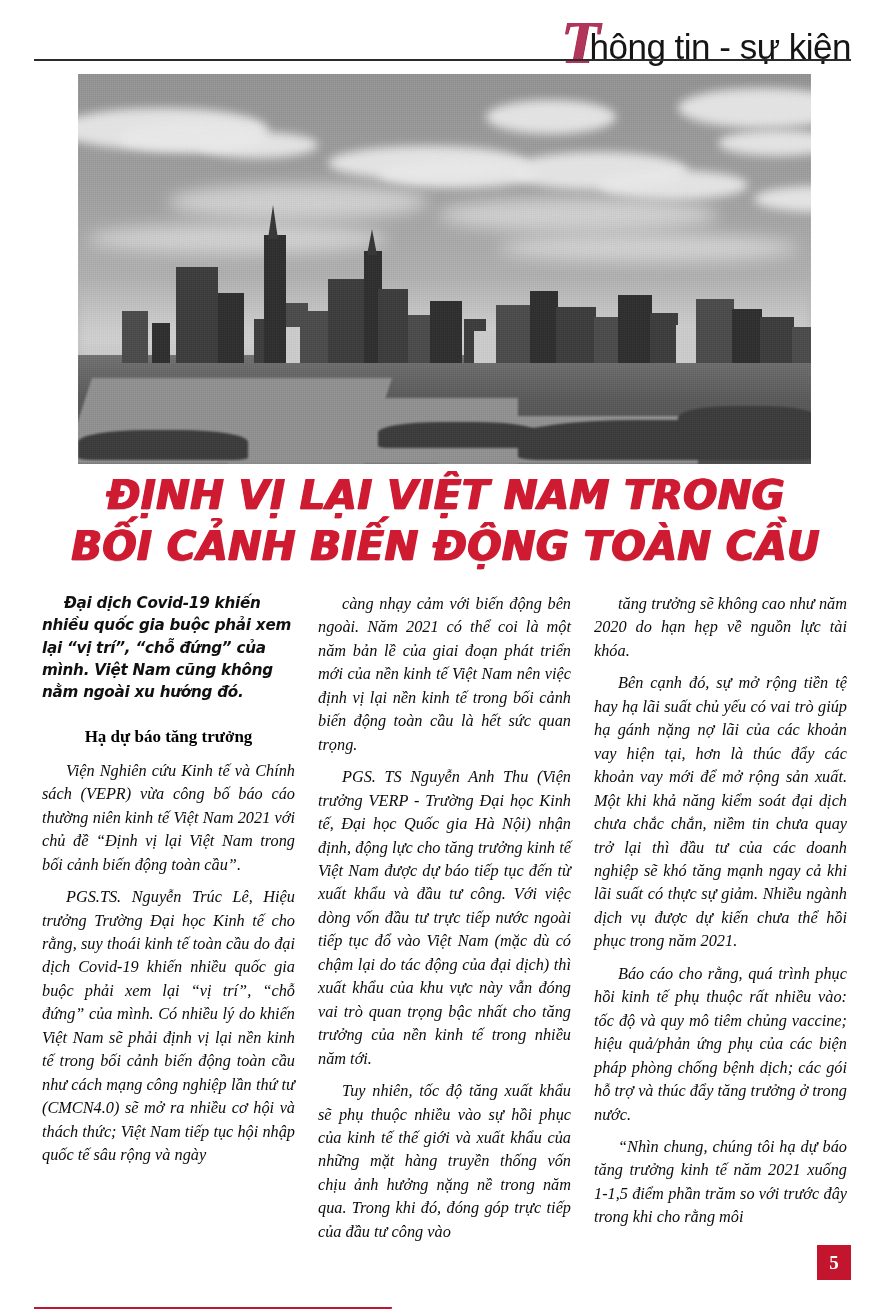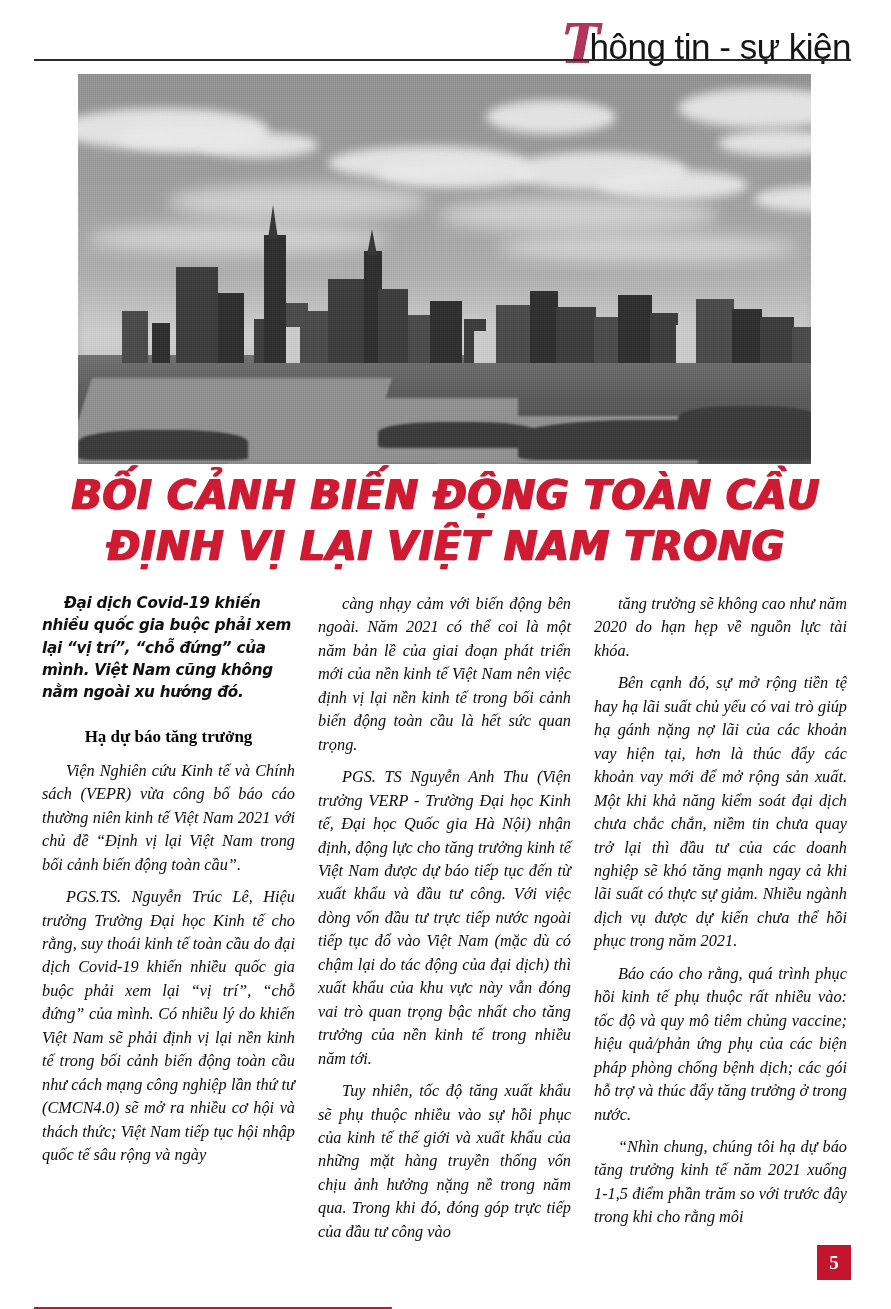--- a/index.html
+++ b/index.html
@@ -317,22 +317,22 @@
       <div class="treeline" style="left:0; bottom:4px; width:170px; height:30px;"></div>
       <div class="treeline" style="left:300px; bottom:16px; width:160px; height:26px;"></div>
       <div class="treeline" style="left:440px; bottom:4px; width:300px; height:40px;"></div>
       <div class="treeline" style="left:600px; bottom:30px; width:140px; height:28px;"></div>
 
       <div class="photo-grain"></div>
     </div>
   </div>
 
   <div class="headline">
+    <div class="headline-line">ĐỊNH VỊ LẠI VIỆT NAM TRONG</div>
     <div class="headline-line">BỐI CẢNH BIẾN ĐỘNG TOÀN CẦU</div>
-    <div class="headline-line">ĐỊNH VỊ LẠI VIỆT NAM TRONG</div>
   </div>
 
   <div class="columns">
 
     <div class="col">
       <p class="lead">Đại dịch Covid-19 khiến nhiều quốc gia buộc phải xem lại “vị trí”, “chỗ đứng” của mình. Việt Nam cũng không nằm ngoài xu hướng đó.</p>
       <h2 class="subhead">Hạ dự báo tăng trưởng</h2>
       <p class="body-p">Viện Nghiên cứu Kinh tế và Chính sách (VEPR) vừa công bố báo cáo thường niên kinh tế Việt Nam 2021 với chủ đề “Định vị lại Việt Nam trong bối cảnh biến động toàn cầu”.</p>
       <p class="body-p last">PGS.TS. Nguyễn Trúc Lê, Hiệu trưởng Trường Đại học Kinh tế cho rằng, suy thoái kinh tế toàn cầu do đại dịch Covid-19 khiến nhiều quốc gia buộc phải xem lại “vị trí”, “chỗ đứng” của mình. Có nhiều lý do khiến Việt Nam sẽ phải định vị lại nền kinh tế trong bối cảnh biến động toàn cầu như cách mạng công nghiệp lần thứ tư (CMCN4.0) sẽ mở ra nhiều cơ hội và thách thức; Việt Nam tiếp tục hội nhập quốc tế sâu rộng và ngày</p>
     </div>

